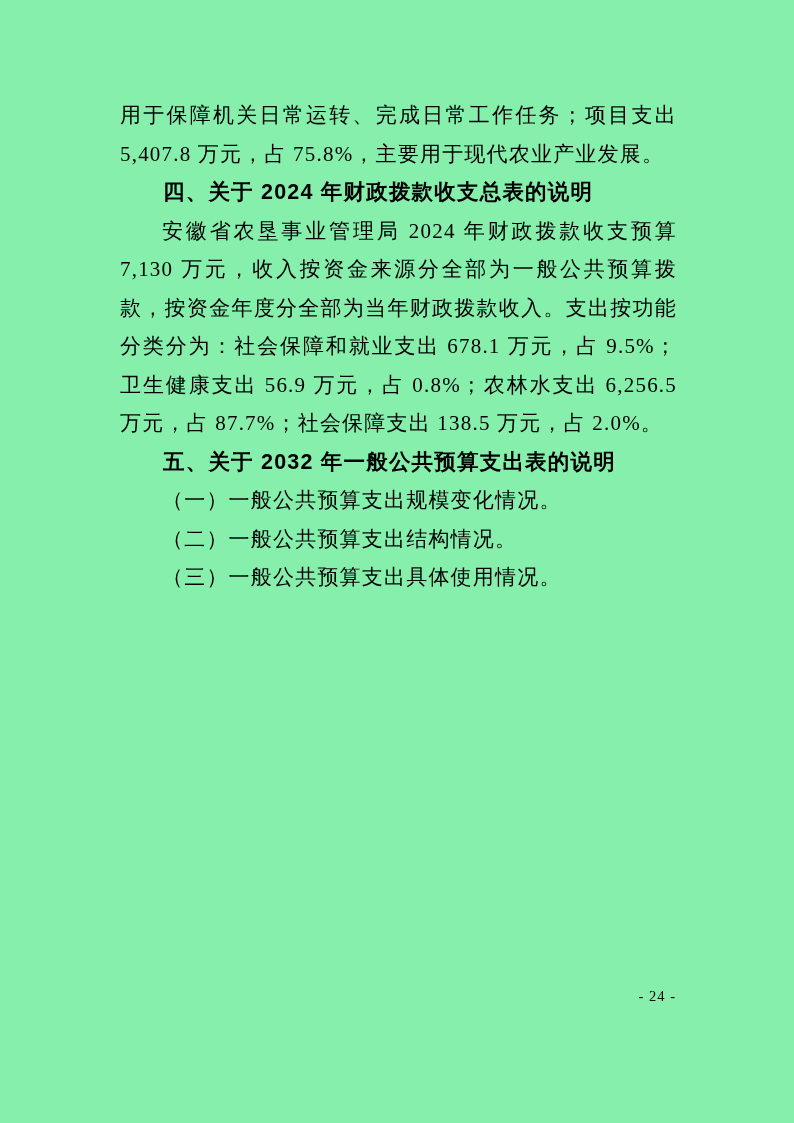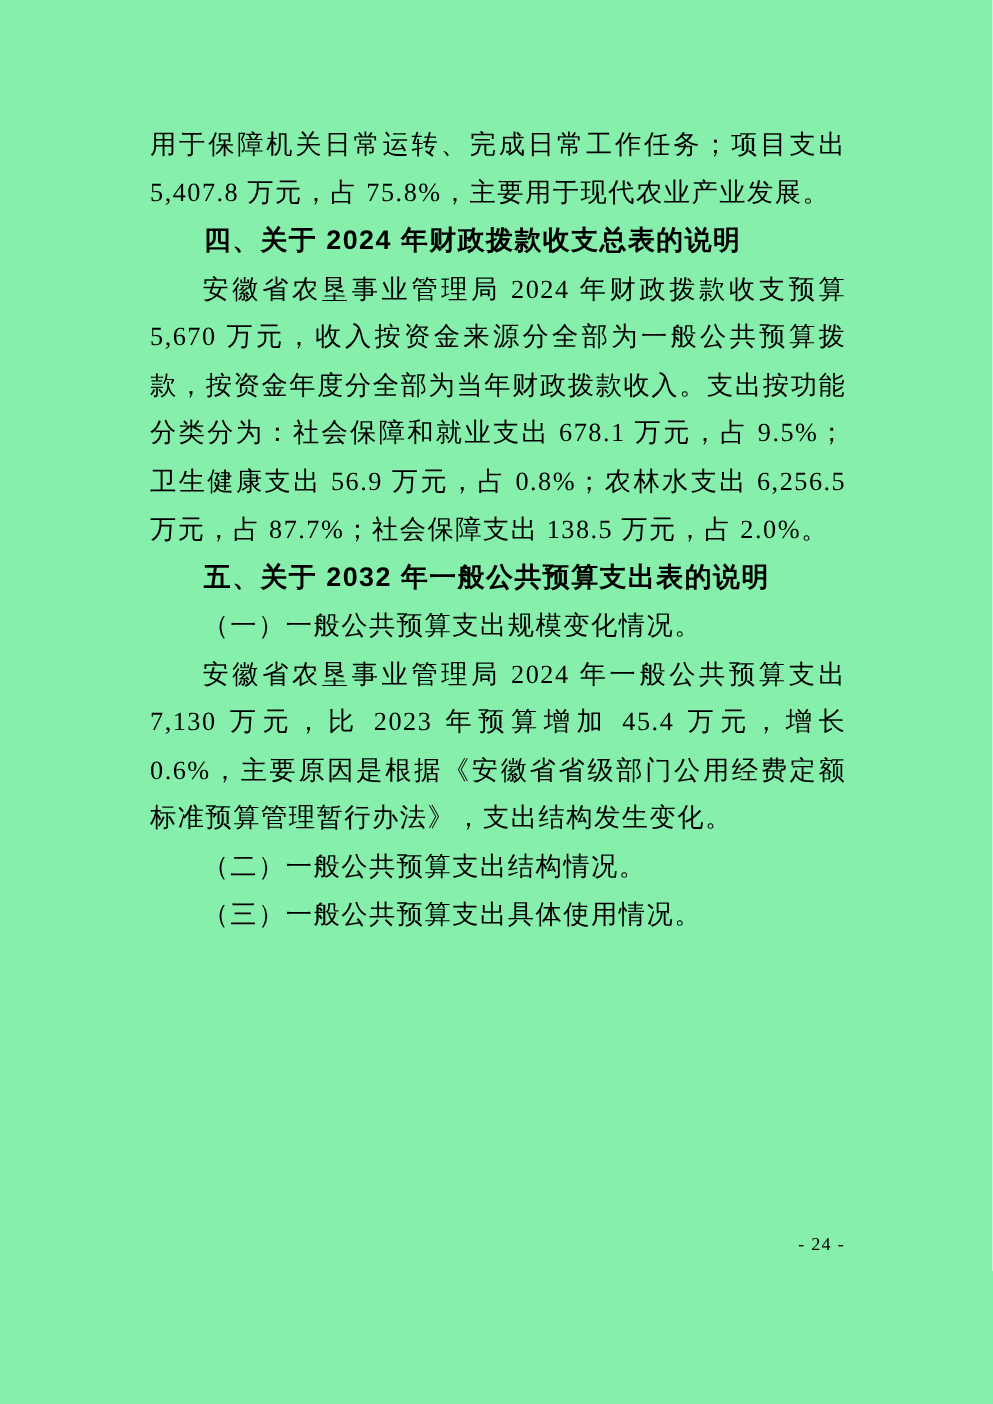--- a/index.html
+++ b/index.html
@@ -54,27 +54,26 @@
 <body>
 
 <div class="page">
 
   <div class="doc-body">
 
     <p class="no-indent">用于保障机关日常运转、完成日常工作任务；项目支出 5,407.8 万元，占 75.8%，主要用于现代农业产业发展。</p>
 
     <p class="heading">四、关于 2024 年财政拨款收支总表的说明</p>
 
-    <p>安徽省农垦事业管理局 2024 年财政拨款收支预算 5,670 万元，收入按资金来源分全部为一般公共预算拨款，按资金年度分全部为当年财政拨款收入。支出按功能分类分为：社会保障和就业支出 678.1 万元，占 9.5%；卫生健康支出 56.9 万元，占 0.8%；农林水支出 6,256.5 万元，占 87.7%；社会保障支出 138.5 万元，占 2.0%。</p>
+    <p>安徽省农垦事业管理局 2024 年财政拨款收支预算 7,130 万元，收入按资金来源分全部为一般公共预算拨款，按资金年度分全部为当年财政拨款收入。支出按功能分类分为：社会保障和就业支出 678.1 万元，占 9.5%；卫生健康支出 56.9 万元，占 0.8%；农林水支出 6,256.5 万元，占 87.7%；社会保障支出 138.5 万元，占 2.0%。</p>
 
     <p class="heading">五、关于 2032 年一般公共预算支出表的说明</p>
 
     <p class="subheading">（一）一般公共预算支出规模变化情况。</p>
 
-    <p>安徽省农垦事业管理局 2024 年一般公共预算支出 7,130 万元，比 2023 年预算增加 45.4 万元，增长 0.6%，主要原因是根据《安徽省省级部门公用经费定额标准预算管理暂行办法》，支出结构发生变化。</p>
 
     <p class="subheading">（二）一般公共预算支出结构情况。</p>
 
 
     <p class="subheading">（三）一般公共预算支出具体使用情况。</p>
 
 
   </div>
 
   <div class="page-number">- 24 -</div>

